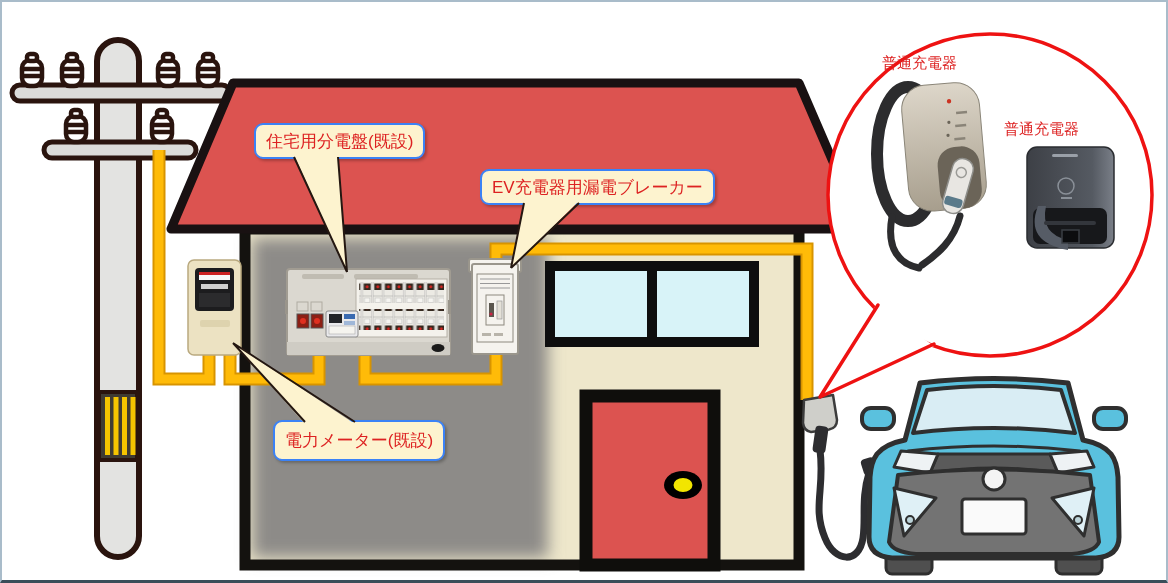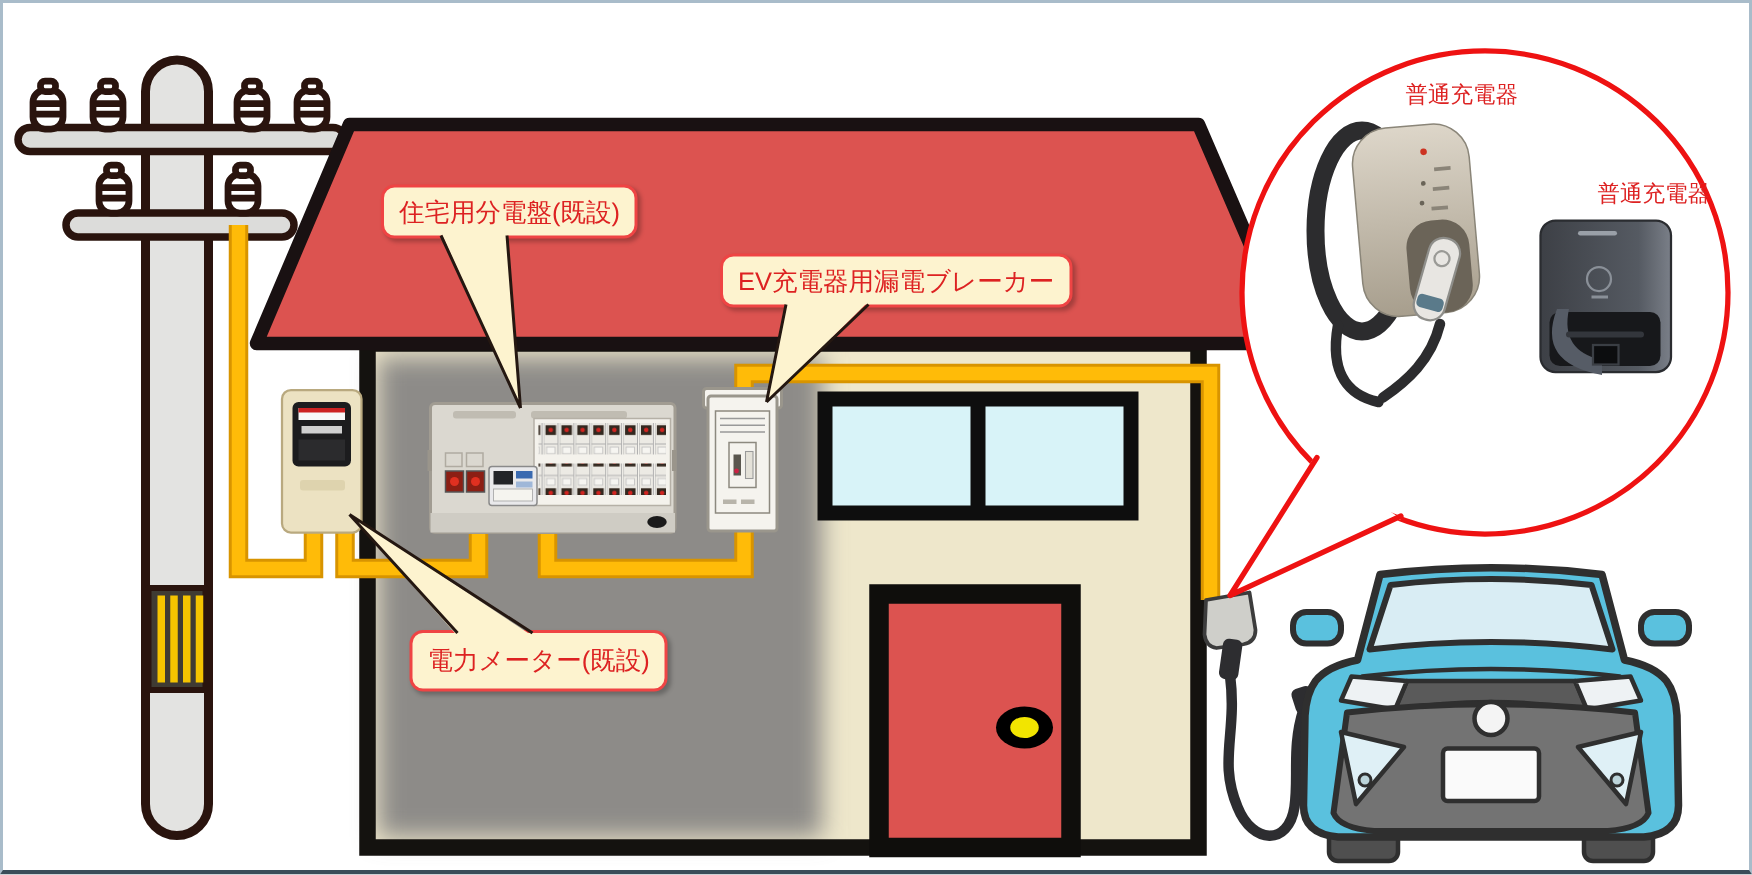--- a/index.html
+++ b/index.html
@@ -2,27 +2,27 @@
 <html><head>
 <meta charset="utf-8">
 <style>
   html,body{margin:0;padding:0;background:#fff;font-family:"Liberation Sans",sans-serif;}
   #canvas{
     position:relative;width:1168px;height:583px;overflow:hidden;background:#ffffff;
     box-sizing:border-box;border:2px solid #a9bcca;border-bottom:3px solid #3a4d59;
   }
   svg{position:absolute;left:0;top:0;}
   .callout{
-    position:absolute;box-sizing:border-box;background:#fdf3cf;border:2px solid #ef4444;
+    position:absolute;box-sizing:border-box;background:#fdf3cf;border:2px solid #3b82f6;
     border-radius:9px;color:#dd2222;font-size:17px;display:flex;align-items:center;
     justify-content:center;white-space:nowrap;padding:0 10px;z-index:20;
     box-shadow:2px 2px 3px rgba(0,0,0,0.25);
   }
   .bubble-text{
-    position:absolute;color:#dd2222;font-size:15px;text-align:right;z-index:20;white-space:nowrap;
+    position:absolute;color:#dd2222;font-size:15px;text-align:left;z-index:20;white-space:nowrap;
   }
   #tails{z-index:30;pointer-events:none;}
   #scene{z-index:1;}
 </style>
 </head>
 <body>
 
 <div id="canvas">
 
   <svg id="scene" width="1168" height="583" viewBox="0 0 1168 583">

